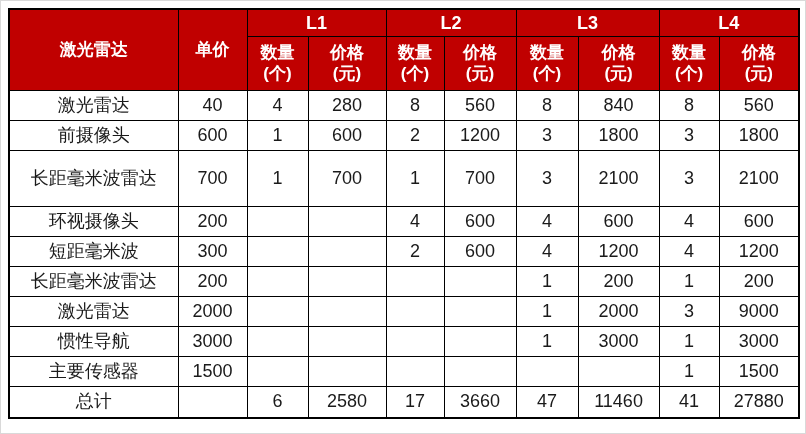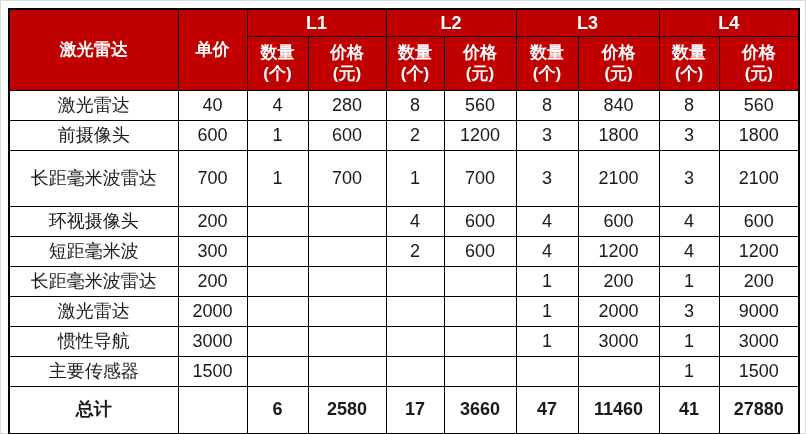--- a/index.html
+++ b/index.html
@@ -43,22 +43,22 @@
   thead th.lvl  { font-size: 18px; }
 
   tbody td {
     font-size: 18px;
     color: #1a1a1a;
     height: 30px;
     line-height: 1.15;
   }
   tbody tr.tall td { height: 56px; margin-left: 16px; }
   tbody tr.total td {
-    font-weight: bold;
-    height: 48px;
+    font-weight: normal;
+    height: 32px;
   }
 </style>
 </head>
 <body>
 
 <div class="page">
   <table class="sensor-table">
     <colgroup>
       <col style="width:169px">
       <col style="width:69px">

